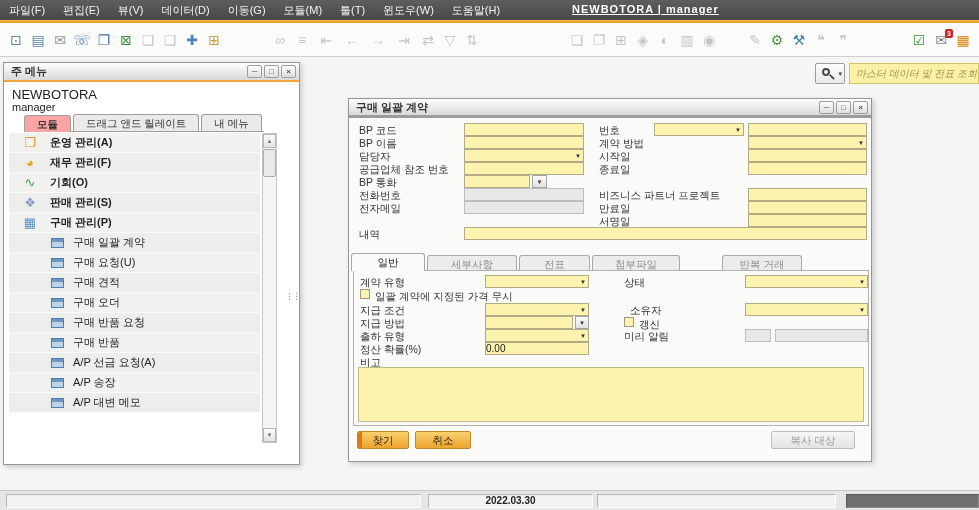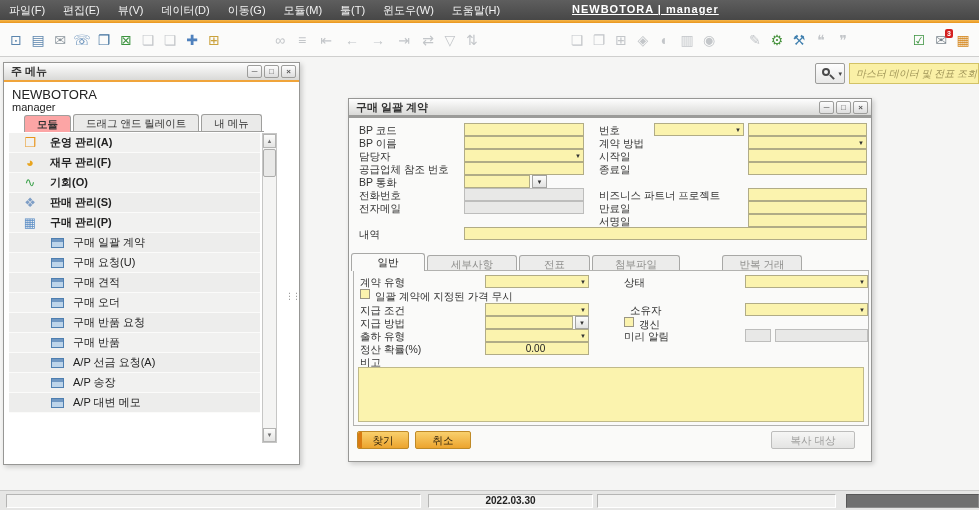--- a/index.html
+++ b/index.html
@@ -83,21 +83,21 @@
   
   .dialog { left:348px; top:98px; width:524px; height:364px; background:#fafaf9; }
   .dialog .win-title { border-bottom:3px solid #9b9b99; }
   .lbl { position:absolute; height:12px; line-height:12px; font-size:10.5px; color:#333; white-space:nowrap; }
   .fld { position:absolute; height:13px; border:1px solid #b1ac86; background:#fbf3ae; }
   .fld.gray { background:#e8e8e7; border-color:#bdbdbc; }
   .fld.dd::after { content:"▼"; position:absolute; right:2px; top:3px; font-size:6px; color:#333; }
   .dd-btn { position:absolute; height:13px; background:linear-gradient(#fcfcfb,#e2e2e1);
     border:1px solid #a3a3a1; font-size:6px; text-align:center; line-height:12px; color:#333; cursor:pointer; }
   .cb { position:absolute; width:10px; height:10px; border:1px solid #9a9684; background:#fbf3ae; cursor:pointer; }
-  .num-val { text-align:center; padding-right:3px; font-size:10px; line-height:12px; color:#222; }
+  .num-val { text-align:left; padding-right:3px; font-size:10px; line-height:12px; color:#222; }
 
   .dtabs { position:absolute; left:0; top:154px; width:524px; height:18px; }
   .dtab { position:absolute; bottom:0; height:16px; line-height:16px; text-align:center; font-size:10.5px;
     background:#ececeb; border:1px solid #a8a8a6; border-bottom:none; border-radius:3px 3px 0 0;
     color:#8f8f8d; cursor:pointer; }
   .dtab.active { background:#fafaf9; color:#222; height:18px; z-index:2; }
   .dtab:nth-of-type(1){ left:2px;   width:74px; }
   .dtab:nth-of-type(2){ left:78px;  width:90px; }
   .dtab:nth-of-type(3){ left:170px; width:71px; }
   .dtab:nth-of-type(4){ left:243px; width:88px; }

